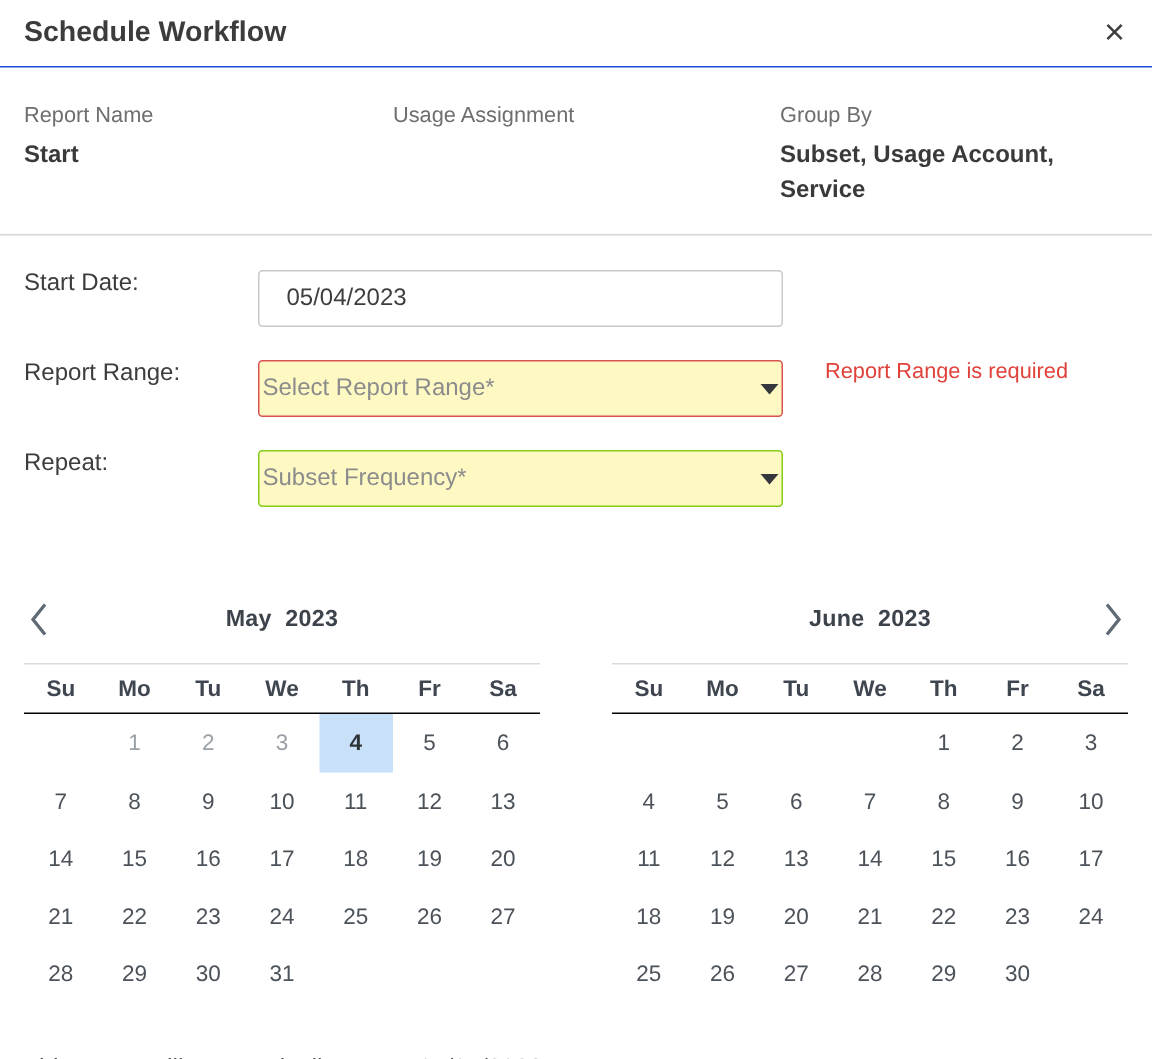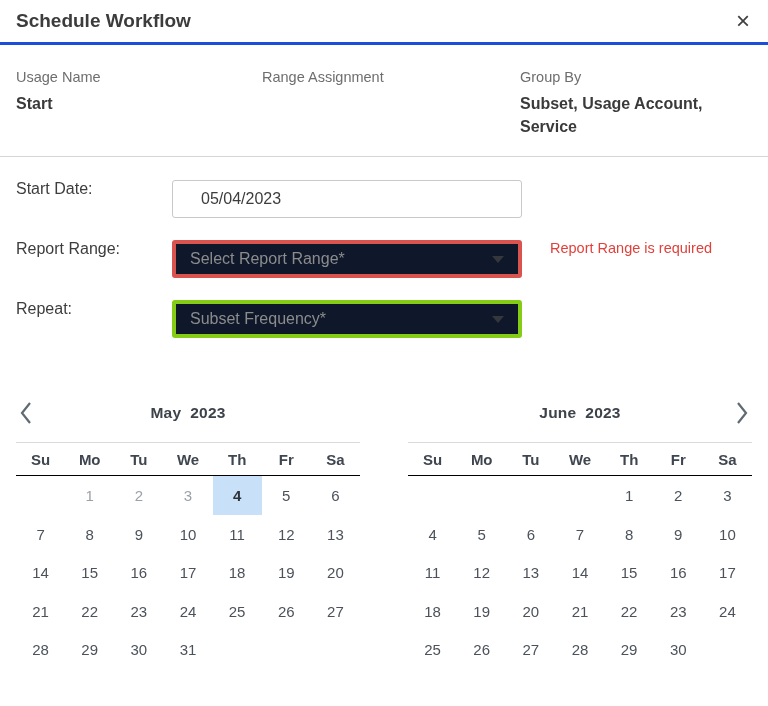--- a/index.html
+++ b/index.html
@@ -3,43 +3,43 @@
 <meta charset="utf-8">
 <style>
   * { margin:0; padding:0; box-sizing:border-box; }
   html,body { width:768px; height:706px; background:#ffffff; overflow:hidden;
     font-family:"Liberation Sans", sans-serif; }
 
   .modal { width:768px; height:706px; background:#fff; }
 
   
   .modal-header { display:flex; align-items:center; justify-content:space-between;
-    height:45px; padding:0 16px; border-bottom:3px solid #1d4ed8; }
+    height:45px; padding:0 16px; border-bottom:1px solid #1d4ed8; }
   .modal-title { font-size:19px; font-weight:700; color:#3c3c3c; }
   .close-btn { background:none; border:none; font-size:24px; line-height:1;
     color:#3f3f3f; cursor:pointer; font-weight:400; padding:0 2px;
     font-family:"Liberation Sans", sans-serif; }
 
   
   .summary { display:grid; grid-template-columns:246px 258px 1fr;
     padding:24px 16px 18px; border-bottom:1px solid #d6d6d6; }
   .sum-label { font-size:14.5px; color:#6e6e6e; }
   .sum-value { font-size:16px; font-weight:700; color:#3a3a3a; margin-top:7px;
     line-height:1.45; padding-right:18px; }
 
   
   .form-section { padding:23px 16px 0; }
   .form-row { display:flex; align-items:flex-start; margin-bottom:22px; height:38px; }
   .form-label { width:156px; font-size:16px; color:#3d3d3d; flex:none; }
   .text-input { width:350px; height:38px; border:1px solid #c9c9c9; border-radius:3px;
-    padding:0 28px; font-size:16px; color:#3d3d3d;
+    padding:0 18px; font-size:16px; color:#3d3d3d;
     font-family:"Liberation Sans", sans-serif; outline:none; }
-  .select-box { width:350px; height:38px; border:4px solid #84cc16; border-radius:3px;
-    padding:0 14px; display:flex; align-items:center; justify-content:space-between;
-    cursor:pointer; background:#0f172a; }
+  .select-box { width:350px; height:38px; border:1px solid #84cc16; border-radius:3px;
+    padding:0 2px; display:flex; align-items:center; justify-content:space-between;
+    cursor:pointer; background:#fef9c3; }
   .select-box.has-error { border-color:#d9534f; }
   .select-ph { font-size:16px; color:#8c8c8c; }
   .caret { width:0; height:0; border-left:6px solid transparent;
     border-right:6px solid transparent; border-top:7px solid #34383c; }
   .error-text { color:#e0423b; font-size:14.5px; margin-left:28px; }
 
   
   .cals { display:flex; gap:48px; padding:38px 16px 0; }
   .cal { flex:1; min-width:0; }
   .cal-head { position:relative; height:30px; display:flex; align-items:center;
@@ -68,25 +68,25 @@
 
 <div class="modal">
 
   <header class="modal-header">
     <h1 class="modal-title">Schedule Workflow</h1>
     <button class="close-btn">×</button>
   </header>
 
   <section class="summary">
     <div>
-      <div class="sum-label">Usage Name</div>
+      <div class="sum-label">Report Name</div>
       <div class="sum-value">Start</div>
     </div>
     <div>
-      <div class="sum-label">Range Assignment</div>
+      <div class="sum-label">Usage Assignment</div>
     </div>
     <div>
       <div class="sum-label">Group By</div>
       <div class="sum-value">Subset, Usage Account, Service</div>
     </div>
   </section>
 
   <section class="form-section">
     <div class="form-row">
       <label class="form-label">Start Date:</label>

